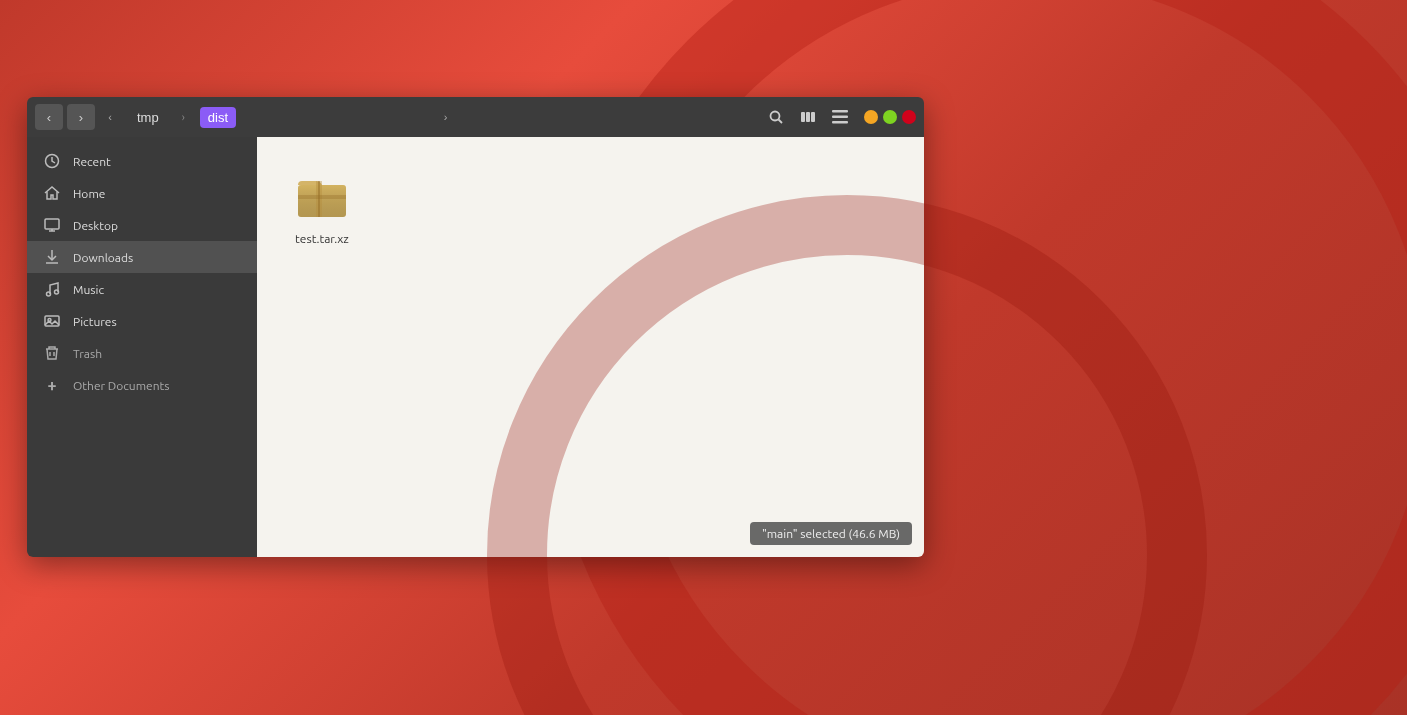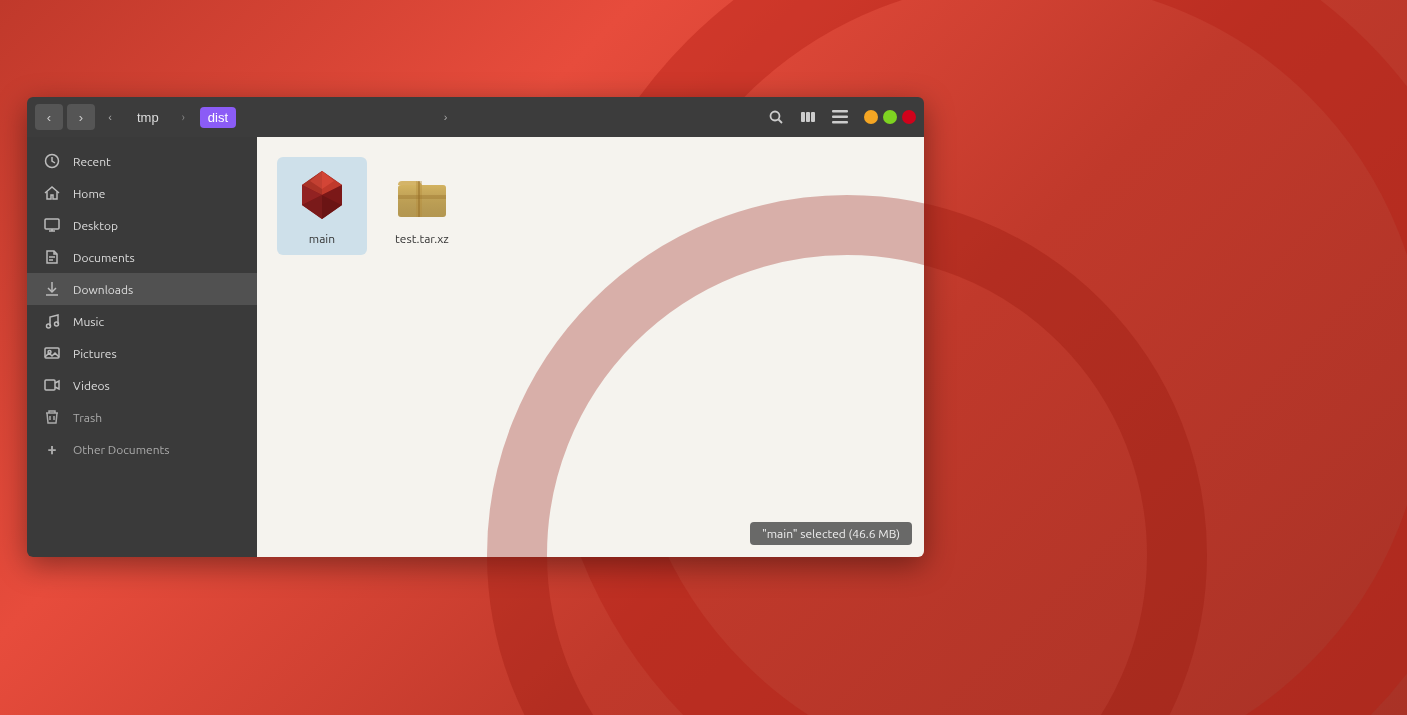--- a/index.html
+++ b/index.html
@@ -330,31 +330,20 @@
         <span class="sidebar-icon">
           <svg width="16" height="16" viewBox="0 0 16 16" fill="none" stroke="#bbb" stroke-width="1.5">
             <rect x="1" y="2" width="14" height="10" rx="1"></rect>
             <line x1="5" y1="14" x2="11" y2="14"></line>
             <line x1="8" y1="12" x2="8" y2="14"></line>
           </svg>
         </span>
         <span class="sidebar-label">Desktop</span>
       </div>
 
-      <div class="sidebar-item">
-        <span class="sidebar-icon">
-          <svg width="16" height="16" viewBox="0 0 16 16" fill="none" stroke="#bbb" stroke-width="1.5">
-            <path d="M3 2h7l3 3v9H3z"></path>
-            <path d="M10 2v3h3"></path>
-            <line x1="5" y1="8" x2="11" y2="8"></line>
-            <line x1="5" y1="11" x2="9" y2="11"></line>
-          </svg>
-        </span>
-        <span class="sidebar-label">Documents</span>
-      </div>
 
       <div class="sidebar-item active">
         <span class="sidebar-icon">
           <svg width="16" height="16" viewBox="0 0 16 16" fill="none" stroke="#bbb" stroke-width="1.5">
             <line x1="8" y1="1" x2="8" y2="10"></line>
             <polyline points="4,7 8,11 12,7"></polyline>
             <line x1="2" y1="14" x2="14" y2="14"></line>
           </svg>
         </span>
         <span class="sidebar-label">Downloads</span>
@@ -375,29 +364,20 @@
         <span class="sidebar-icon">
           <svg width="16" height="16" viewBox="0 0 16 16" fill="none" stroke="#bbb" stroke-width="1.5">
             <rect x="1" y="3" width="14" height="10" rx="1"></rect>
             <circle cx="5.5" cy="7" r="1.5"></circle>
             <polyline points="1,12 5,8 8,11 11,8 15,12"></polyline>
           </svg>
         </span>
         <span class="sidebar-label">Pictures</span>
       </div>
 
-      <div class="sidebar-item">
-        <span class="sidebar-icon">
-          <svg width="16" height="16" viewBox="0 0 16 16" fill="none" stroke="#bbb" stroke-width="1.5">
-            <rect x="1" y="3" width="10" height="10" rx="1"></rect>
-            <polyline points="11,6 15,4 15,12 11,10"></polyline>
-          </svg>
-        </span>
-        <span class="sidebar-label">Videos</span>
-      </div>
 
       <div class="sidebar-item sidebar-other">
         <span class="sidebar-icon">
           <svg width="16" height="16" viewBox="0 0 16 16" fill="none" stroke="#aaa" stroke-width="1.5">
             <polyline points="2,4 14,4"></polyline>
             <path d="M5 4V2h6v2"></path>
             <path d="M3 4l1 10h8l1-10"></path>
             <line x1="6" y1="7" x2="6" y2="11"></line>
             <line x1="10" y1="7" x2="10" y2="11"></line>
           </svg>
@@ -408,38 +388,20 @@
       <div class="sidebar-item sidebar-other">
         <span class="sidebar-icon" style="font-size:16px; color:#aaa; font-weight:bold;">+</span>
         <span class="sidebar-label">Other Documents</span>
       </div>
 
     </div>
 
     <div class="file-area">
       <div class="file-grid">
 
-        <div class="file-item selected">
-          <div class="file-icon">
-
-            <svg width="56" height="56" viewBox="0 0 56 56">
-
-              <polygon points="28,4 48,18 48,38 28,52 8,38 8,18" fill="#8b1a1a"></polygon>
-              <polygon points="28,4 48,18 28,28" fill="#c0392b"></polygon>
-              <polygon points="8,18 28,28 28,4" fill="#a93226"></polygon>
-              <polygon points="28,28 48,18 48,38" fill="#7b1818"></polygon>
-              <polygon points="28,28 8,18 8,38" fill="#922222"></polygon>
-              <polygon points="28,52 48,38 28,28" fill="#6b1414"></polygon>
-              <polygon points="28,52 8,38 28,28" fill="#7a1a1a"></polygon>
-
-              <polygon points="28,4 40,14 28,22 16,14" fill="rgba(255,100,80,0.3)"></polygon>
-            </svg>
-          </div>
-          <span class="file-name">main</span>
-        </div>
 
         <div class="file-item">
           <div class="file-icon">
 
             <svg width="56" height="56" viewBox="0 0 56 56">
 
               <rect x="4" y="18" width="48" height="32" rx="3" fill="#c8a85a"></rect>
               <rect x="4" y="18" width="48" height="32" rx="3" fill="url(#folderGrad)"></rect>
 
               <path d="M4 18 Q4 14 8 14 L22 14 Q26 14 28 18 Z" fill="#d4b468"></path>

